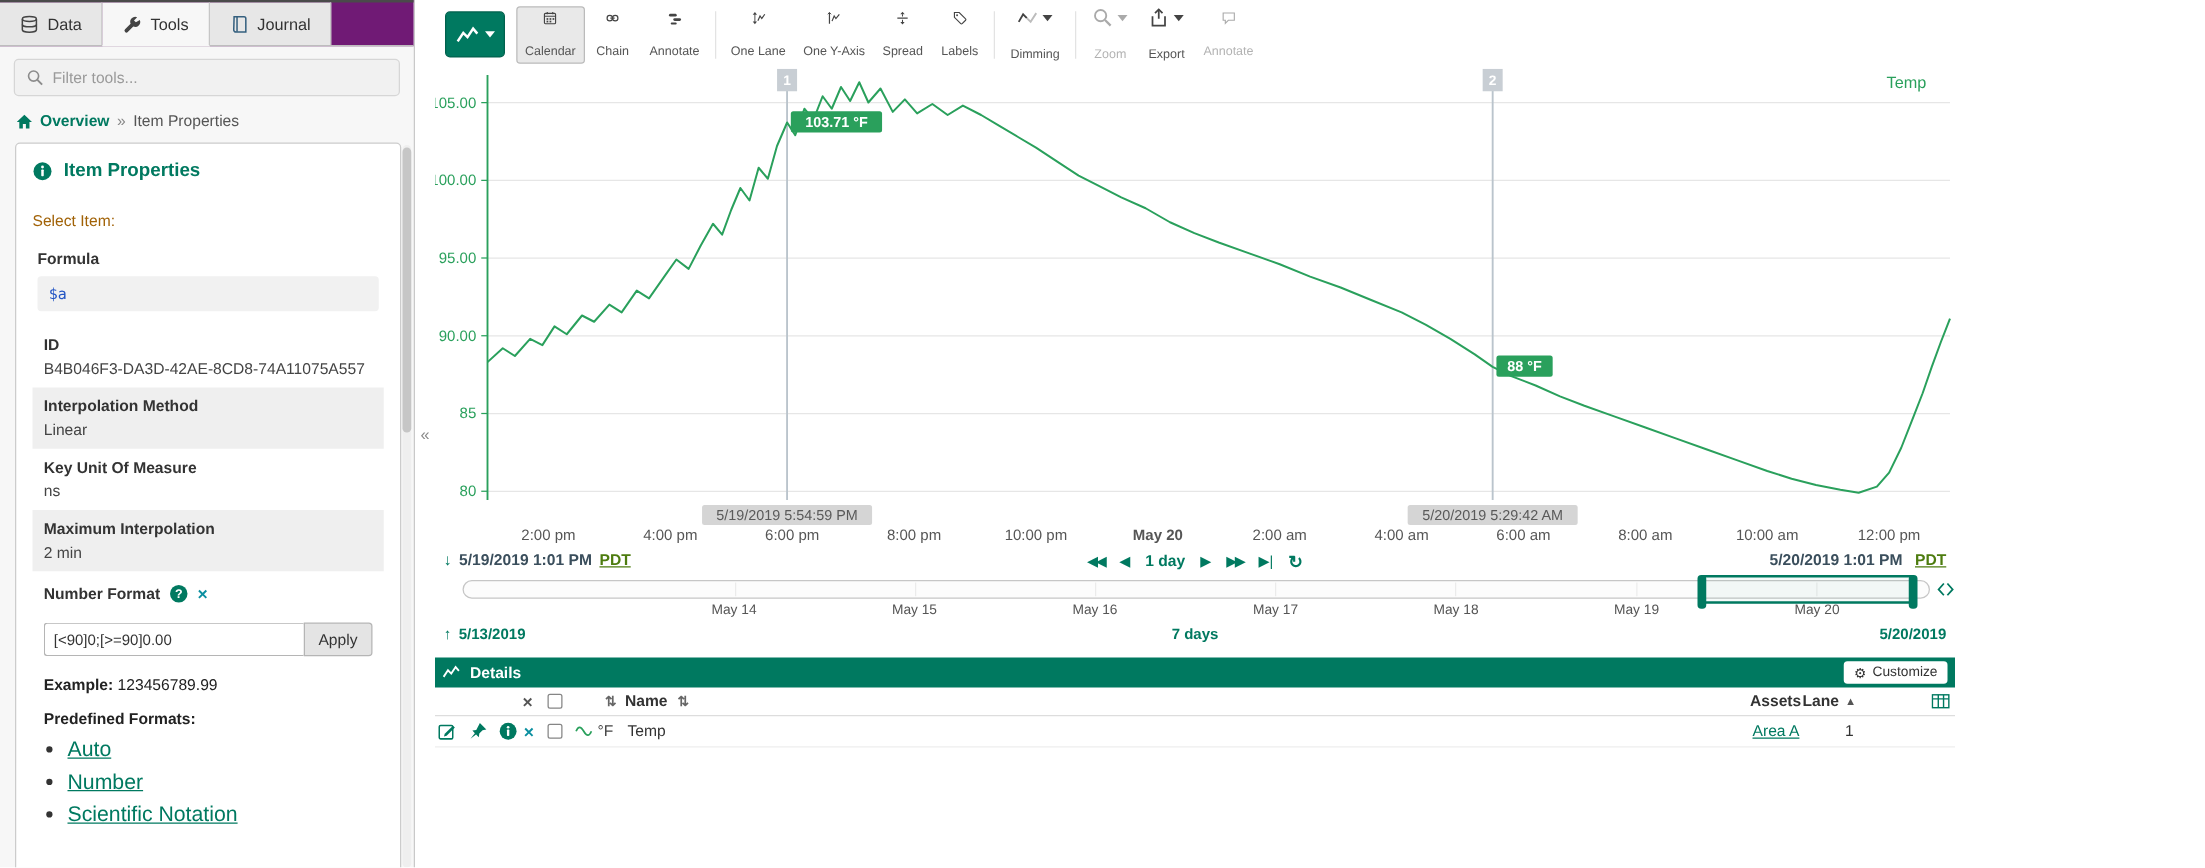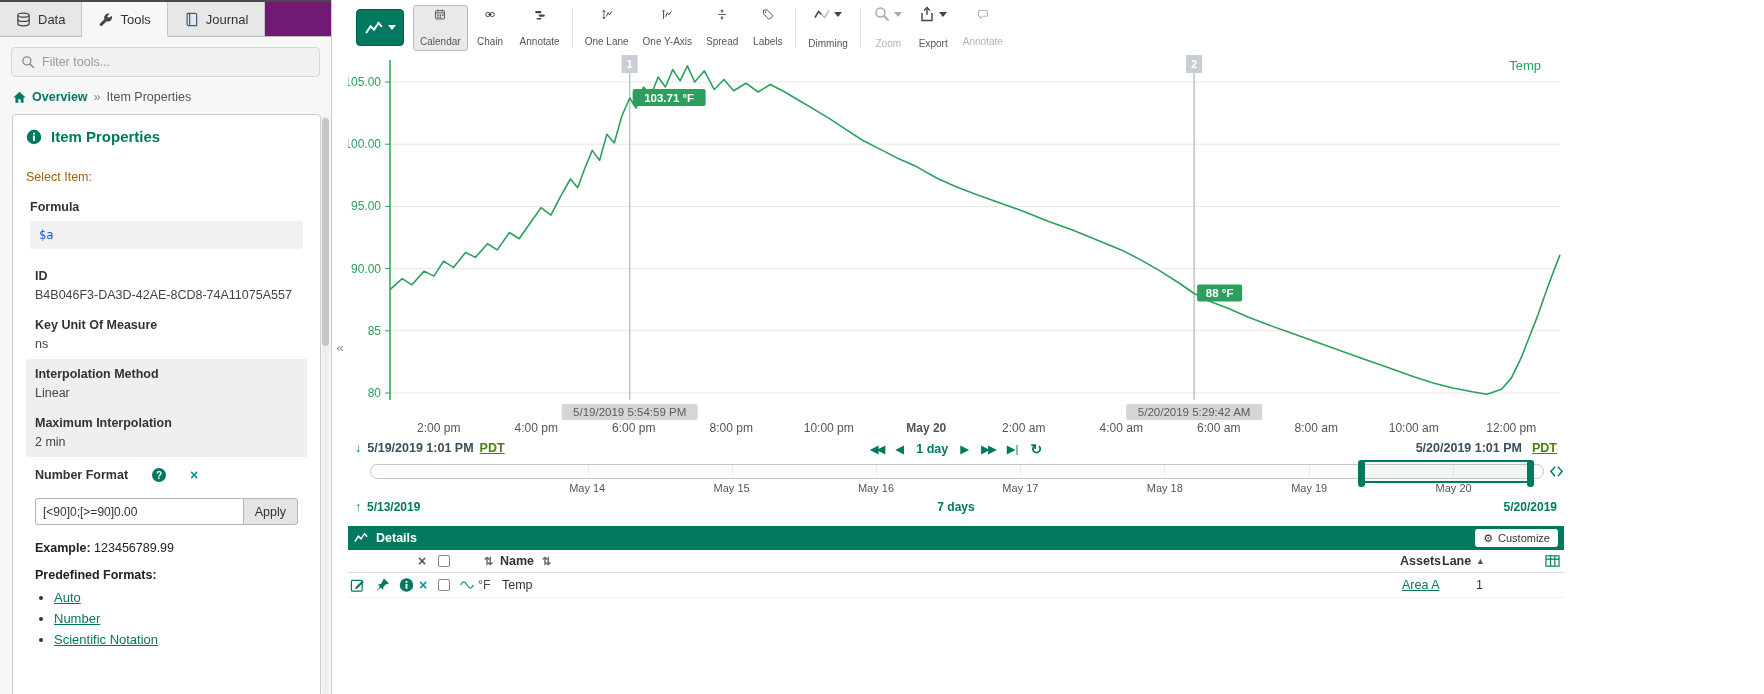--- a/index.html
+++ b/index.html
@@ -31,30 +31,30 @@
 .dd-name{font-size:12px;font-weight:bold;color:#333;line-height:1.2}
 .dd-path{font-size:9px;font-style:italic;color:#666;white-space:nowrap}
 .dd-caret{margin-left:auto;color:#555}
 .caret{display:inline-block;width:0;height:0;border-left:4px solid transparent;border-right:4px solid transparent;border-top:5px solid currentColor}
 .fld{padding:0 4px;margin-top:14px}
 .fld-lbl{font-size:12.5px;font-weight:bold;color:#333}
 .code-box{margin-top:7px;background:#f1f1f1;border-radius:3px;padding:7px 9px;font-family:"DejaVu Sans Mono",monospace;font-size:12px;color:#2456c4;cursor:text}
 .prop{padding:8px 9px}
 .prop.alt{background:#efefef}
 .prop-val{margin-top:5px;font-weight:normal;color:#444;font-size:12.5px;word-break:break-all}
-.nf-head{display:flex;align-items:center;gap:24px;margin:11px 0 9px;padding:0 9px}
+.nf-head{display:flex;align-items:center;gap:8px;margin:11px 0 9px;padding:0 9px}
 .qmark{width:14px;height:14px;border-radius:50%;background:#007960;color:#fff;font-size:10px;font-weight:bold;display:inline-flex;align-items:center;justify-content:center;cursor:pointer}
 .nf-x{color:#0b8fa0;font-weight:bold;font-size:14px;cursor:pointer;line-height:1}
 .nf-row{display:flex;margin:16px 9px}
 .nf-input{flex:1;height:27px;border:1px solid #b5b5b5;border-right:none;border-radius:3px 0 0 3px;padding:0 7px;font-size:12px;color:#333;background:#fff;outline:none;min-width:0}
 .apply-btn{height:27px;padding:0 11px;background:#e4e4e4;border:1px solid #b5b5b5;border-radius:0 3px 3px 0;font-size:12.5px;color:#333;cursor:pointer;font-family:inherit}
 .example{margin:13px 9px 0;font-size:12.5px;color:#222}
 .predef{margin:13px 9px 0;font-size:12.5px;font-weight:bold;color:#222}
 .predef-list{margin:8px 0 0 28px}
-.predef-list li{margin-bottom:6px;font-size:13px}
+.predef-list li{margin-bottom:6px;font-size:17px}
 .predef-list a{color:#007960;text-decoration:underline;cursor:pointer}
 .v-scrollbar{position:absolute;top:116px;right:2px;width:7px;bottom:0;background:#efefef;border-radius:4px}
 .v-thumb{position:absolute;top:2px;left:0;width:7px;height:228px;background:#c6c6c6;border-radius:4px;cursor:pointer}
 .collapse-strip{width:16px;flex:none;display:flex;align-items:center;justify-content:center;color:#8a8a8a;font-size:13px;cursor:pointer;background:#fff}
 
 
 .main{width:1216px;flex:none;position:relative;background:#fff}
 .filler{flex:1;background:#fff}
 .toolbar{height:55px;display:flex;align-items:center;padding-left:8px}
 .tb-view{width:48px;height:37px;background:#007960;border:1px solid #00614d;border-radius:4px;color:#fff;display:flex;align-items:center;justify-content:center;gap:5px;cursor:pointer;margin-right:9px}
@@ -183,27 +183,27 @@
       <div class="fld" style="margin-top:0">
         <div class="fld-lbl">Formula</div>
         <div class="code-box">$a</div>
       </div>
 
       <div style="margin-top:12px">
         <div class="prop">
           <div class="fld-lbl">ID</div>
           <div class="prop-val">B4B046F3-DA3D-42AE-8CD8-74A11075A557</div>
         </div>
+        <div class="prop alt">
+          <div class="fld-lbl">Interpolation Method</div>
+          <div class="prop-val">Linear</div>
+        </div>
         <div class="prop">
           <div class="fld-lbl">Key Unit Of Measure</div>
           <div class="prop-val">ns</div>
-        </div>
-        <div class="prop alt">
-          <div class="fld-lbl">Interpolation Method</div>
-          <div class="prop-val">Linear</div>
         </div>
         <div class="prop alt">
           <div class="fld-lbl">Maximum Interpolation</div>
           <div class="prop-val">2 min</div>
         </div>
       </div>
 
       <div class="nf-head">
         <span class="fld-lbl">Number Format</span>
         <span class="qmark">?</span>

